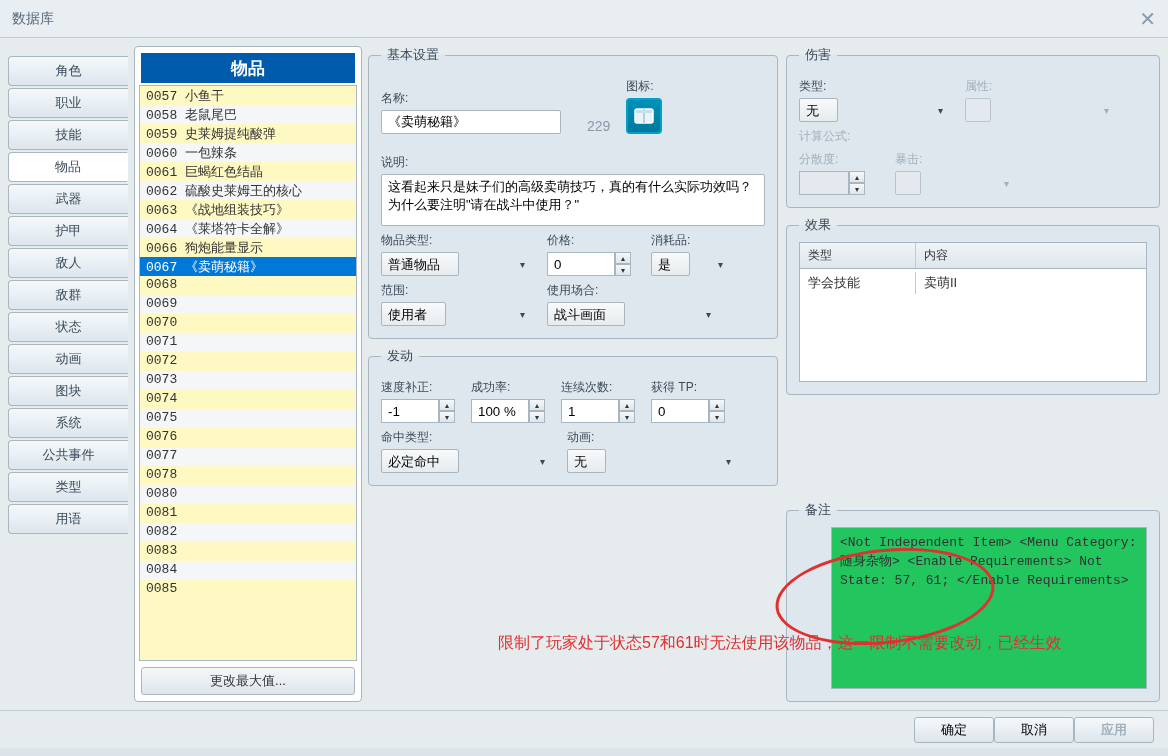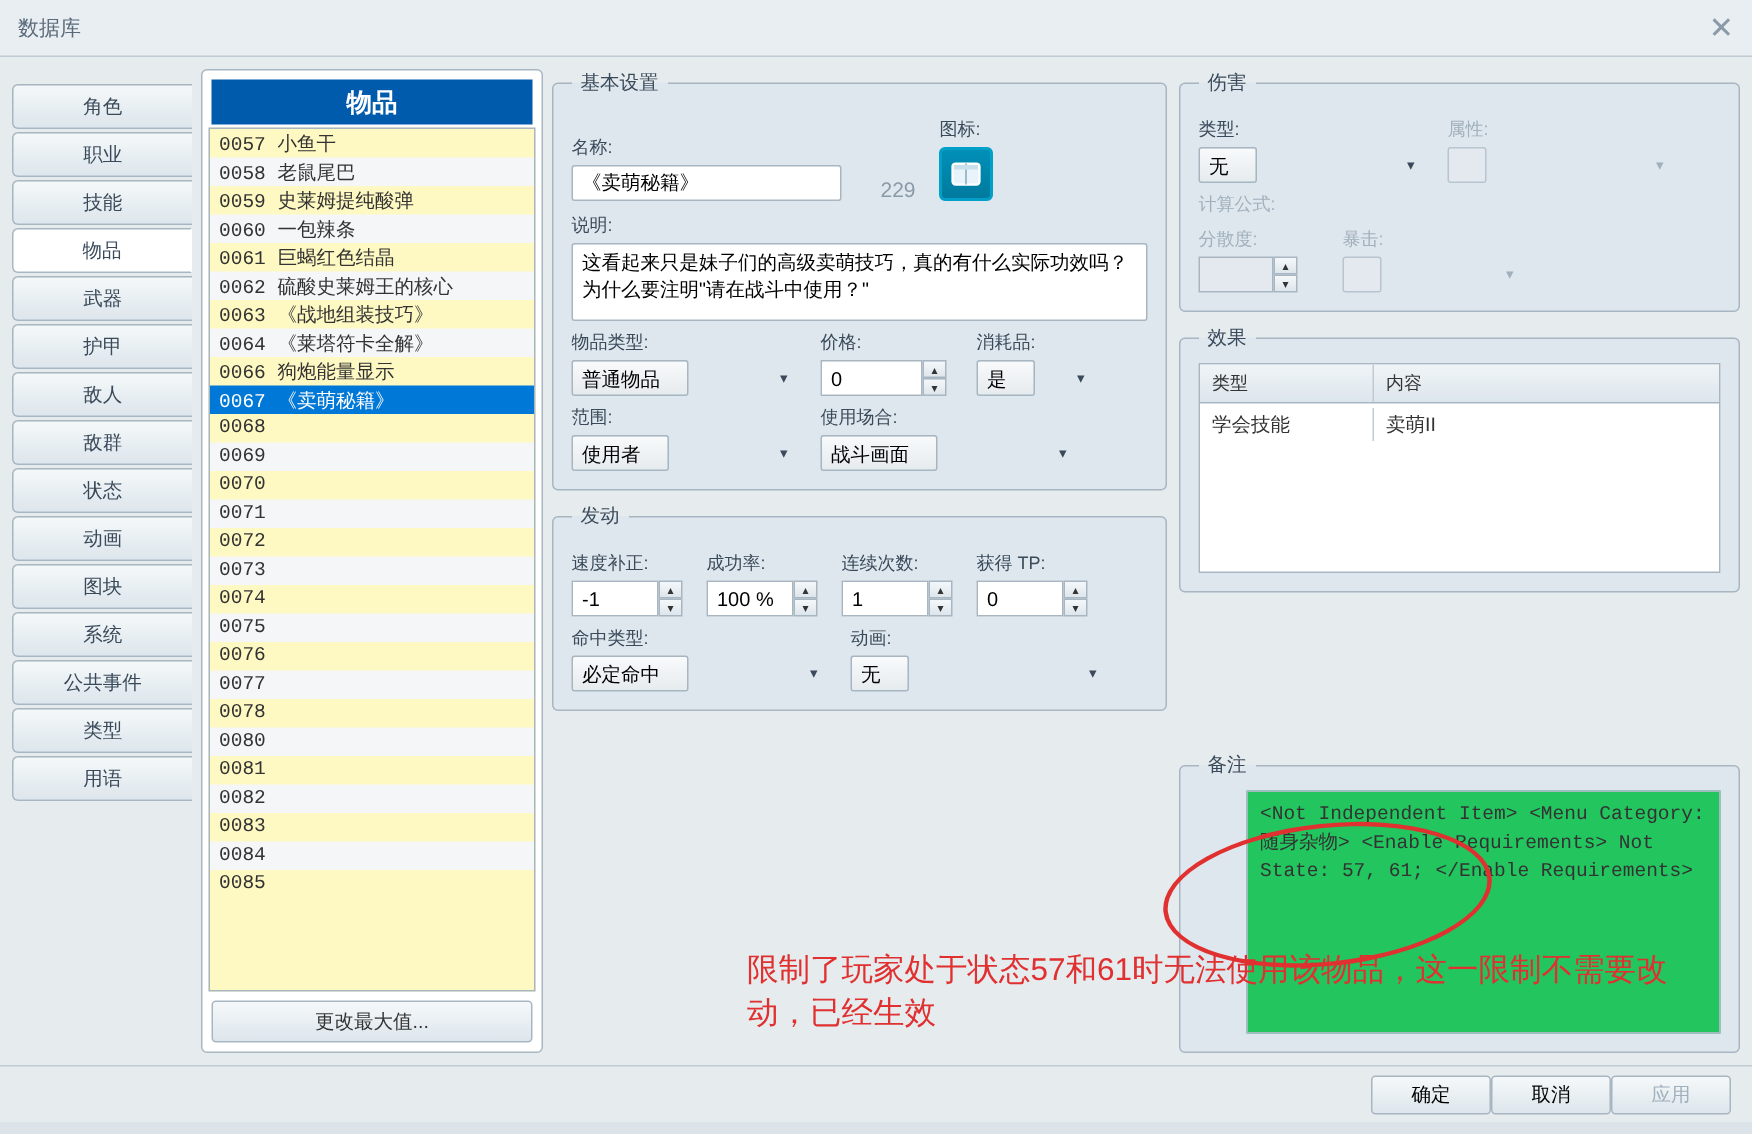--- a/index.html
+++ b/index.html
@@ -47,24 +47,24 @@
 .icon-num { font-size: 14px; color: #8a9aa8; margin-top: 18px; }
 .effects-table { border: 1px solid #a8b6c2; background: #fff; height: 140px; overflow: auto; }
 .eff-header { display: flex; background: linear-gradient(#f0f4f7,#dde6ec); border-bottom: 1px solid #a8b6c2; }
 .eff-header div { padding: 4px 8px; font-size: 12px; }
 .eff-col1 { width: 116px; border-right: 1px solid #c0cbd3; }
 .eff-col2 { flex: 1; }
 .eff-row { display: flex; padding: 3px 0; }
 .eff-row div { padding: 2px 8px; }
 .notes-box { border: 1px solid #a8b6c2; background: #22c55e; font-family: "Courier New", monospace; font-size: 13px; padding: 6px 8px; height: 162px; overflow: auto; line-height: 1.45; position: relative; margin-left: 32px; }
 .annotation-circle { position: absolute; border: 3px solid #e03030; border-radius: 50%; pointer-events: none; }
-.annotation-text { position: absolute; color: #e03030; font-size: 21px; font-family: "Microsoft YaHei", sans-serif; pointer-events: none; line-height: 1.4; }
+.annotation-text { position: absolute; color: #e03030; font-size: 16px; font-family: "Microsoft YaHei", sans-serif; pointer-events: none; line-height: 1.4; }
 .buttons-bar { height: 38px; display: flex; justify-content: flex-end; align-items: center; padding: 0 14px; background: #e6ebee; border-top: 1px solid #c0cbd3; }
 .dlg-btn { width: 80px; height: 26px; background: linear-gradient(#f5f8fa,#dde6ec); border: 1px solid #a8b6c2; border-radius: 3px; cursor: pointer; font-family: inherit; font-size: 13px; }
-.dlg-btn:disabled { color: #a0b0bc; }
+.dlg-btn:disabled { color: #a0b0bc; font-weight: bold; }
 </style>
 </head>
 <body>
 
 <div class="titlebar">
   <span>数据库</span>
   <span class="close">✕</span>
 </div>
 
 <div class="content">
@@ -135,21 +135,21 @@
               <label>图标:</label>
               <div class="icon-box">
                 <svg width="24" height="24">
                     <rect x="3" y="5" width="18" height="14" rx="2" fill="#e8f4fa" stroke="#fff" stroke-width="1.5"></rect>
                     <path d="M12 5 v14" stroke="#8ab" stroke-width="1"></path>
                     <rect x="4" y="6" width="16" height="3" fill="#c8e0ec"></rect>
                   </svg>
               </div>
             </div>
           </div>
-          <div class="field" style="margin-top:8px">
+          <div class="field" style="margin-top:20px">
             <label>说明:</label>
             <textarea id="desc-ta" style="">这看起来只是妹子们的高级卖萌技巧，真的有什么实际功效吗？为什么要注明"请在战斗中使用？"</textarea>
           </div>
           <div class="form-row">
             <div class="field" style="width:150px">
               <label>物品类型:</label>
               <div class="sel-wrap"><select><option>普通物品</option></select></div>
             </div>
             <div class="field" style="width:88px">
               <label>价格:</label>

